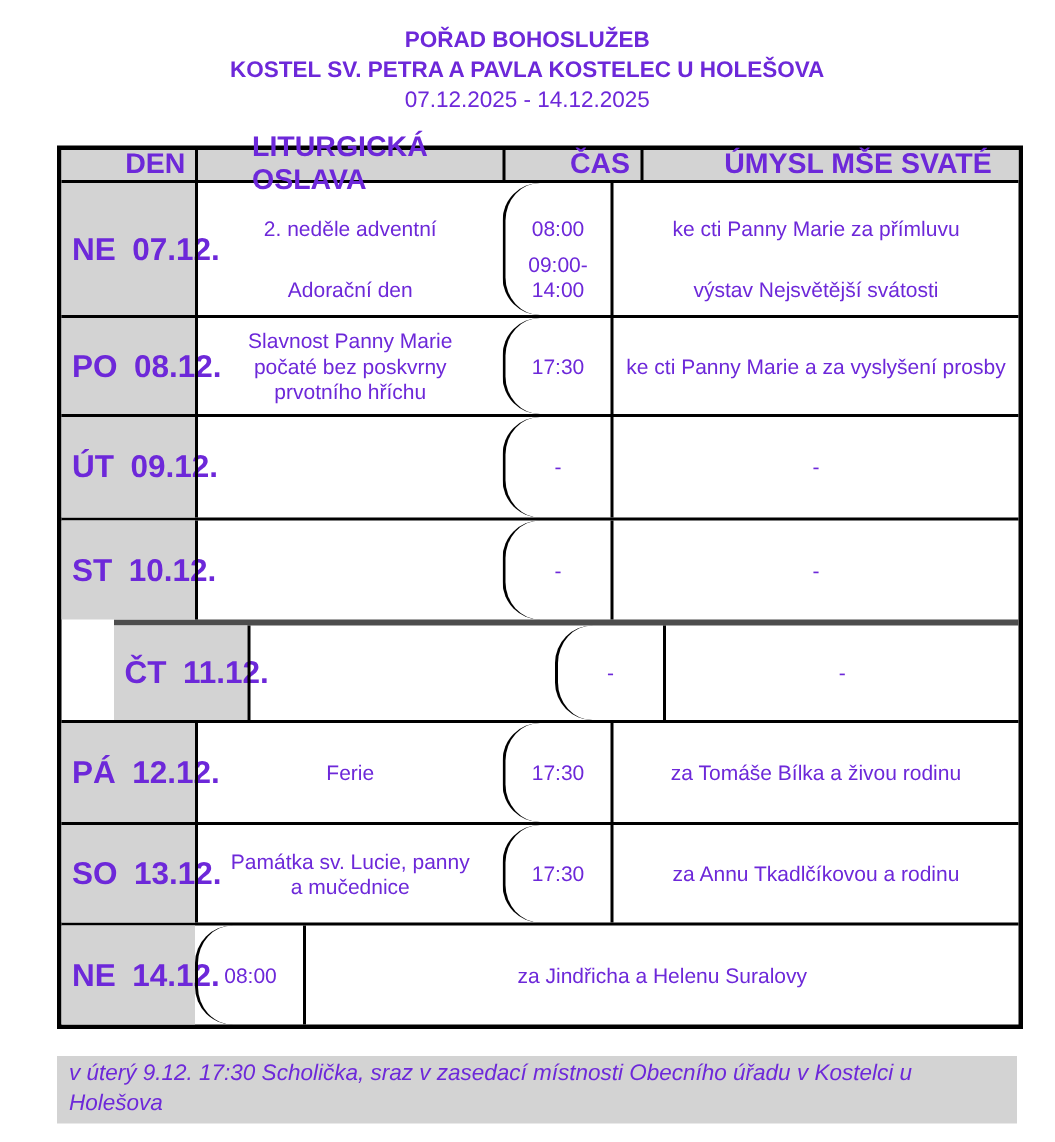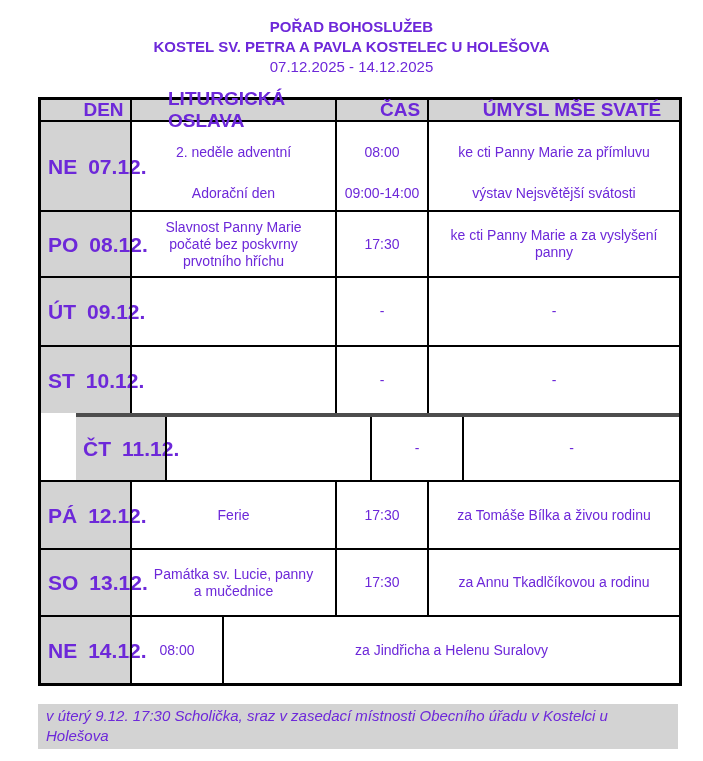--- a/index.html
+++ b/index.html
@@ -65,21 +65,21 @@
     padding:3px 6px;
   }
   .day-cell{
     width:89px;background:#d3d3d3;
     flex-direction:row;justify-content:flex-start;
     font-weight:bold;font-size:21px;
     padding-left:7px;gap:11px;
     text-align:left;
   }
   .celebration-cell{width:205px;border-left:2px solid #000;padding:3px 19px;}
-  .time-cell{width:92px;border-left:2px solid #000;padding:3px 2px;}
+  .time-cell{width:72px;border-left:2px solid #000;padding:3px 2px;border-radius:25px;}
   .intention-cell{flex:1;border-left:2px solid #000;}
 
   
   .trow.multi .celebration-cell,
   .trow.multi .time-cell,
   .trow.multi .intention-cell{
     justify-content:space-between;
     padding-top:22px;padding-bottom:8px;
   }
 
@@ -136,21 +136,21 @@
             <span>PO</span>
             <span>08.12.</span>
           </div>
           <div class="cell celebration-cell">
             <div>Slavnost Panny Marie počaté bez poskvrny prvotního hříchu</div>
           </div>
           <div class="cell time-cell">
             <div>17:30</div>
           </div>
           <div class="cell intention-cell">
-            <div>ke cti Panny Marie a za vyslyšení panny</div>
+            <div>ke cti Panny Marie a za vyslyšení prosby</div>
           </div>
         </div>
         <div class="trow">
           <div class="cell day-cell">
             <span>ÚT</span>
             <span>09.12.</span>
           </div>
           <div class="cell celebration-cell">
             <div></div>
           </div>

